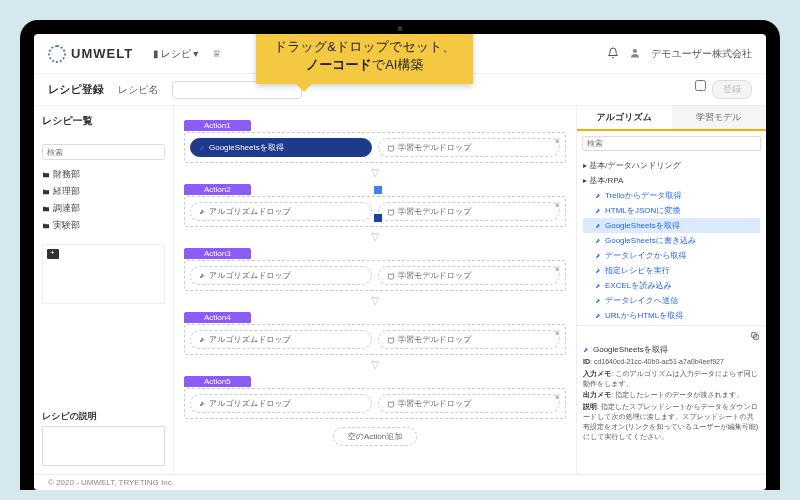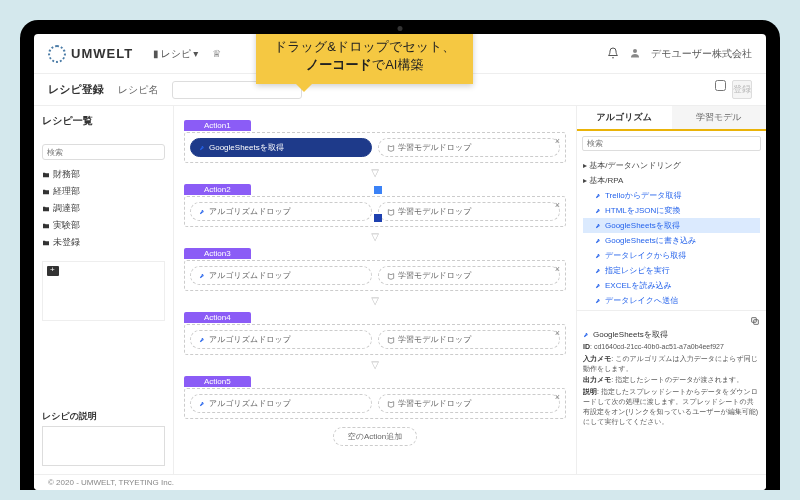--- a/index.html
+++ b/index.html
@@ -14,21 +14,21 @@
 .top-nav{display:flex;gap:14px;margin-left:20px;font-size:10px;color:#555}
 .top-nav span{display:flex;align-items:center;gap:2px}
 .top-right{margin-left:auto;display:flex;align-items:flex-end;gap:10px;font-size:10px;color:#555}
 .bell{width:12px;height:12px}
 .subbar{display:flex;align-items:center;padding:6px 14px;border-bottom:1px solid #eee;height:32px;gap:14px}
 .subbar-title{font-size:11px;font-weight:600;color:#333}
 .subbar-label{font-size:10px;color:#666}
 .subbar-input{border:1px solid #ddd;border-radius:3px;height:18px;width:130px;font-size:9px;padding:0 4px}
 .subbar-right{margin-left:auto;display:flex;gap:6px}
 .chk{width:11px;height:11px}
-.reg-btn{border:1px solid #ddd;background:#f5f5f5;color:#bbb;font-size:9px;padding:2px 0;border-radius:2px}
+.reg-btn{border:1px solid #ddd;background:#f5f5f5;color:#bbb;font-size:9px;padding:2px 10px;border-radius:8px}
 .main{display:flex;height:calc(100% - 72px - 16px)}
 .left{width:140px;border-right:1px solid #eee;padding:8px;font-size:9px;display:flex;flex-direction:column}
 .panel-hdr{font-size:10px;font-weight:600;margin-bottom:16px;color:#333}
 .search-box{border:1px solid #ddd;border-radius:3px;height:16px;width:100%;font-size:8px;padding:0 4px;margin-bottom:6px}
 .folder-list{list-style:none}
 .folder-list li{padding:2px 0;color:#444;display:flex;align-items:center;gap:3px}
 .fico{width:8px;height:8px}
 .folder-add{margin-top:10px;border:1px solid #eee;height:60px;display:flex;align-items:flex-start;padding:4px}
 .add-ico{width:12px;height:10px;background:#333;border-radius:1px;position:relative}
 .add-ico::after{content:"+";position:absolute;color:#fff;font-size:8px;top:-1px;left:3px}
@@ -138,26 +138,20 @@
                 <path d="M3 5h6l2 2h10v12H3z"></path>
               </svg>
               <span>調達部</span>
             </li>
             <li>
               <svg class="fico" viewBox="0 0 24 24" fill="#333">
                 <path d="M3 5h6l2 2h10v12H3z"></path>
               </svg>
               <span>実験部</span>
             </li>
-            <li>
-              <svg class="fico" viewBox="0 0 24 24" fill="#333">
-                <path d="M3 5h6l2 2h10v12H3z"></path>
-              </svg>
-              <span>未登録</span>
-            </li>
           </ul>
     <div class="folder-add">
       <span class="add-ico"></span>
     </div>
     <div class="desc-label">レシピの説明</div>
     <div class="desc-box"></div>
   </div>
 
   <div class="center">
     <div id="actions">
@@ -299,20 +293,26 @@
               <svg class="wrench" viewBox="0 0 24 24" fill="#2563eb">
                 <path d="M14 7a4 4 0 00-5 5l-6 6 3 3 6-6a4 4 0 005-5l-3 3-2-2 3-3z"></path>
               </svg>
               <span>EXCELを読み込み</span>
             </div>
             <div class="tree-item">
               <svg class="wrench" viewBox="0 0 24 24" fill="#2563eb">
                 <path d="M14 7a4 4 0 00-5 5l-6 6 3 3 6-6a4 4 0 005-5l-3 3-2-2 3-3z"></path>
               </svg>
               <span>データレイクへ送信</span>
+            </div>
+            <div class="tree-item">
+              <svg class="wrench" viewBox="0 0 24 24" fill="#2563eb">
+                <path d="M14 7a4 4 0 00-5 5l-6 6 3 3 6-6a4 4 0 005-5l-3 3-2-2 3-3z"></path>
+              </svg>
+              <span>URLからHTMLを取得</span>
             </div>
           </div>
     <div class="detail">
       <div style="text-align:right"><svg class="copy-ico" viewBox="0 0 24 24" fill="none" stroke="#555" stroke-width="2">
                 <rect x="9" y="9" width="11" height="11" rx="1"></rect>
                 <rect x="4" y="4" width="11" height="11" rx="1"></rect>
               </svg></div>
       <div class="detail-hdr">
               <svg class="wrench" viewBox="0 0 24 24" fill="#2563eb">
                 <path d="M14 7a4 4 0 00-5 5l-6 6 3 3 6-6a4 4 0 005-5l-3 3-2-2 3-3z"></path>

